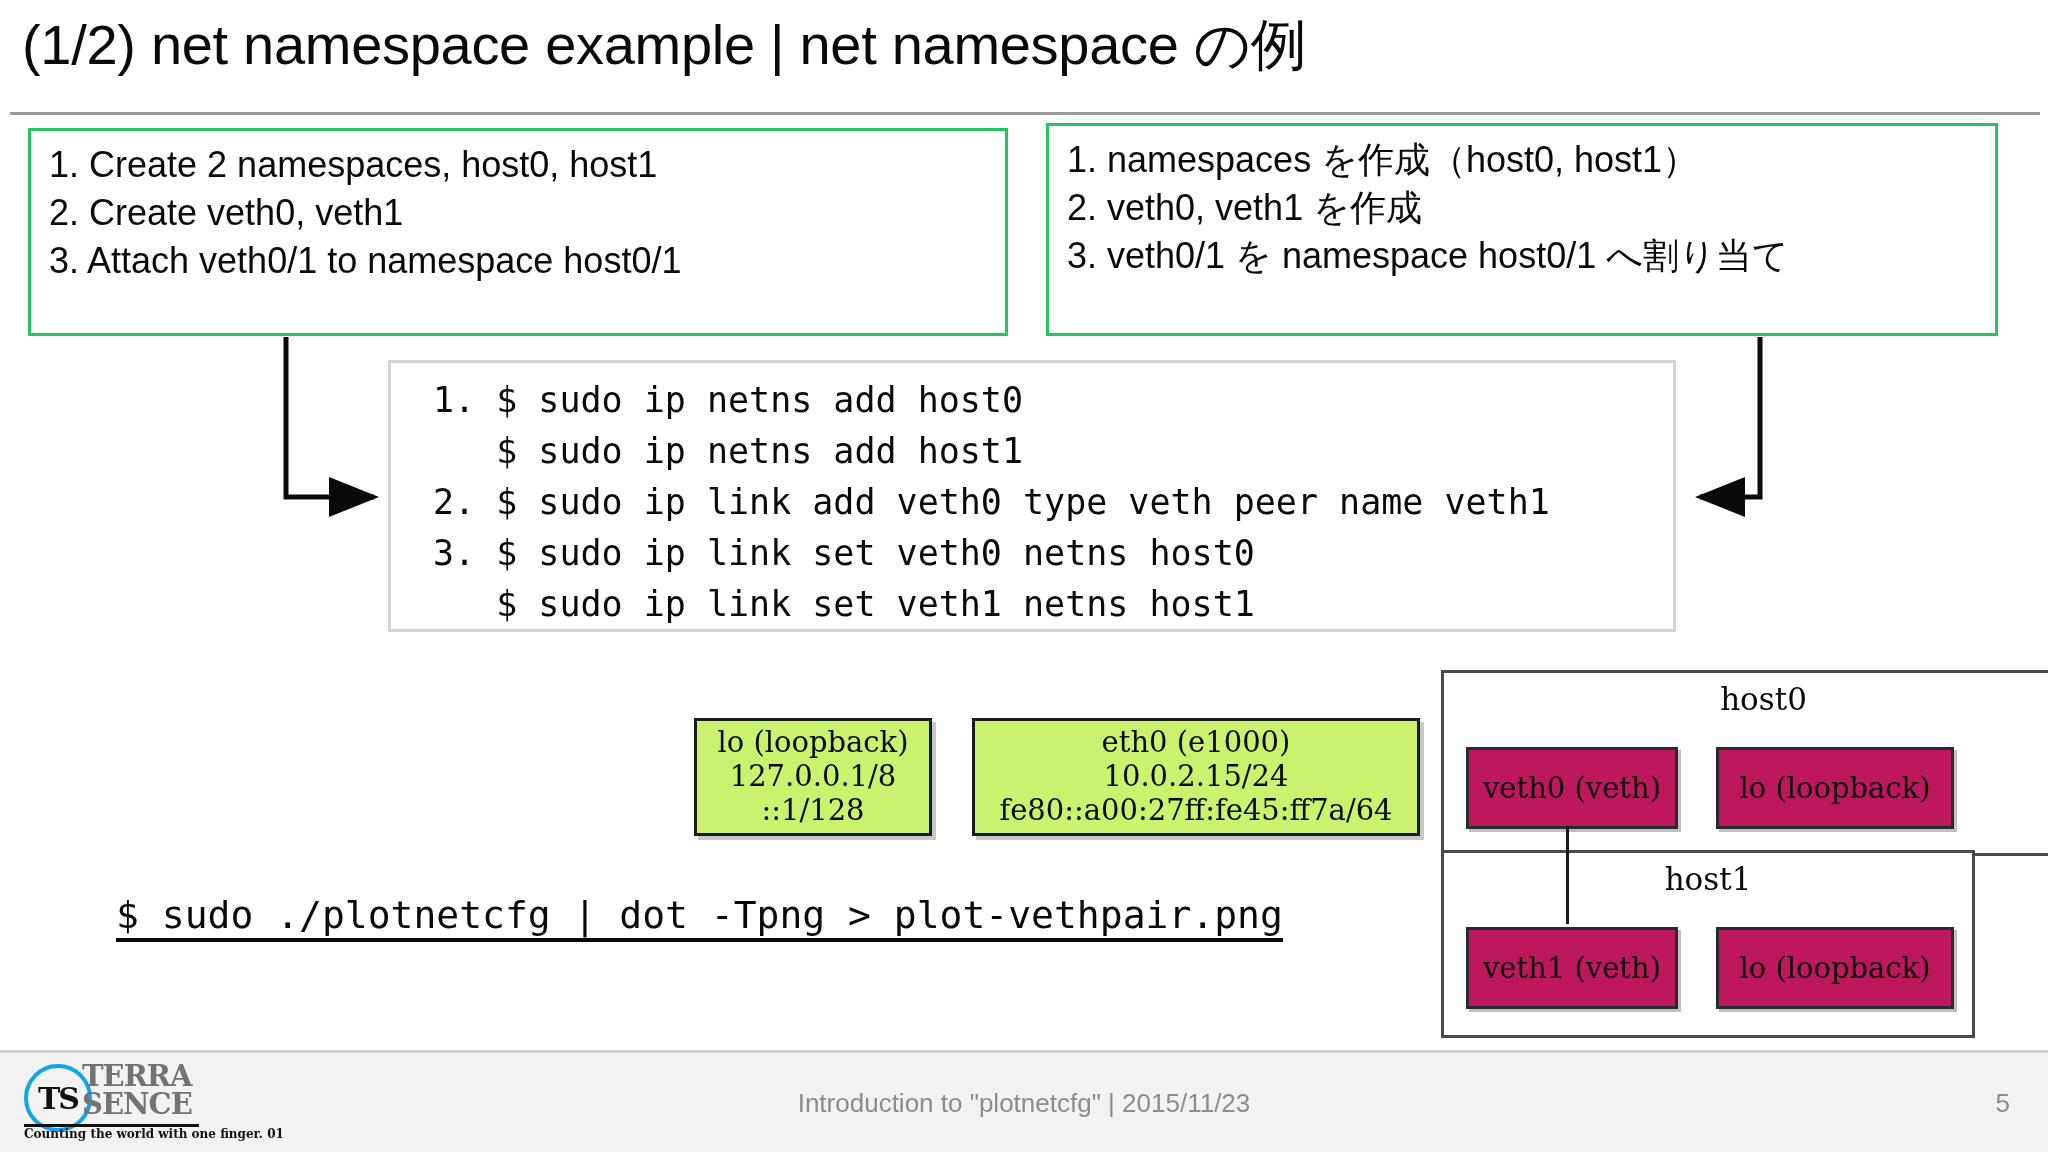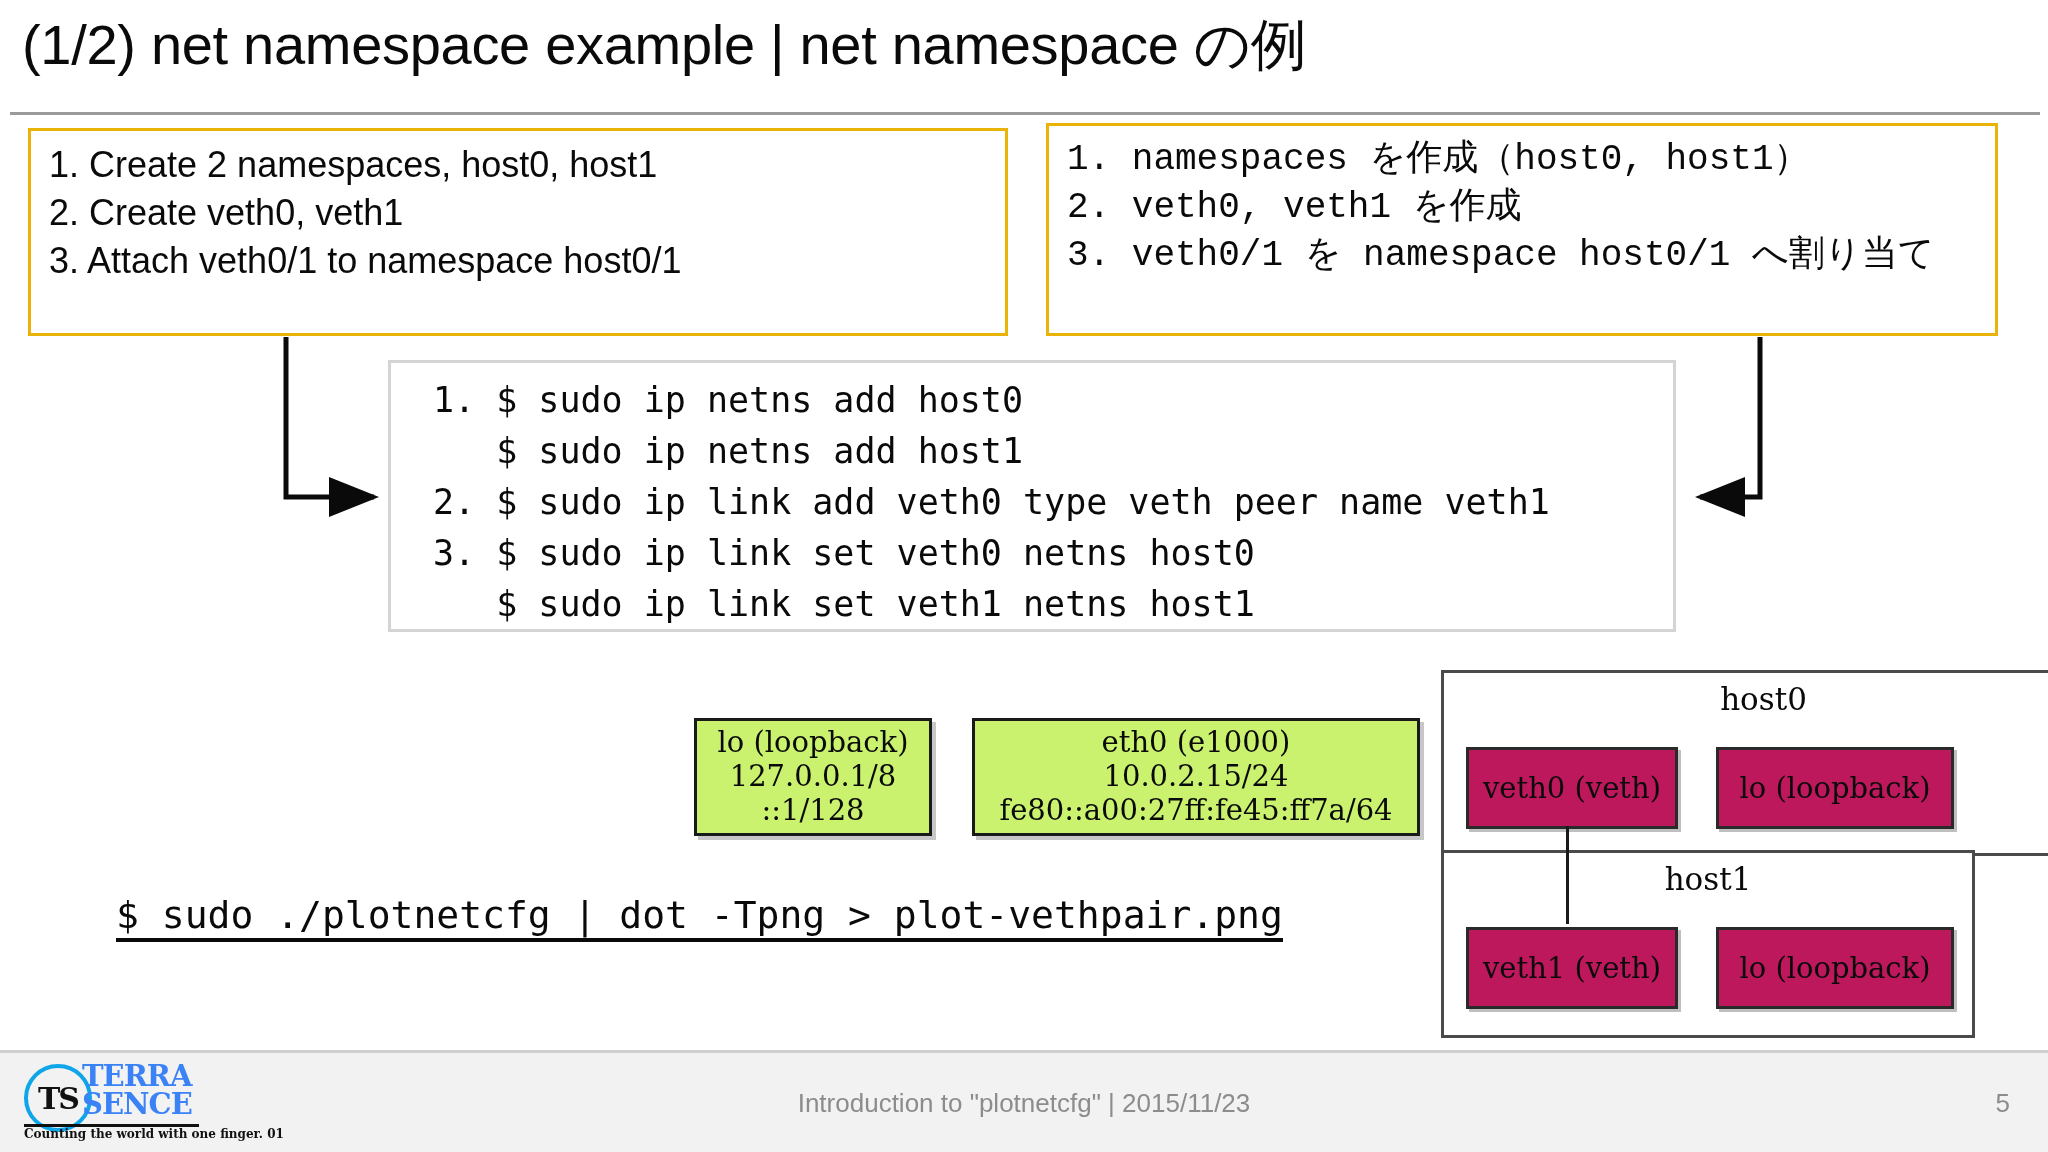--- a/index.html
+++ b/index.html
@@ -34,32 +34,32 @@
     top: 112px;
     width: 2030px;
     height: 3px;
     background: #9a9a9a;
   }
 
   
   .bullet-box {
     position: absolute;
     box-sizing: border-box;
-    border: 3px solid #eab308;
+    border: 3px solid #22c55e;
     background: #ffffff;
     padding: 10px 18px 12px 18px;
   }
   .bullet-box .line {
     font-size: 36px;
     line-height: 1.34;
     white-space: nowrap;
     color: #0a0a0a;
   }
   #bullets-en { left: 28px;  top: 128px; width: 980px; height: 208px; }
-  #bullets-ja { left: 1046px; top: 123px; width: 952px; height: 213px; font-family: Liberation Mono, monospace; }
+  #bullets-ja { left: 1046px; top: 123px; width: 952px; height: 213px; }
   #bullets-ja .line { letter-spacing: 0px; }
 
   
   .code-box {
     position: absolute;
     left: 388px;
     top: 360px;
     width: 1288px;
     height: 272px;
     box-sizing: border-box;
@@ -219,21 +219,21 @@
     letter-spacing: -2px;
   }
   .logo-word {
     position: absolute;
     left: 60px;
     top: 2px;
     font-family: "DejaVu Serif", "Liberation Serif", serif;
     font-weight: bold;
     font-size: 29px;
     line-height: 0.98;
-    color: #3b82f6;
+    color: #737373;
     letter-spacing: -1px;
   }
   .logo-rule {
     position: absolute;
     left: 2px;
     top: 64px;
     width: 175px;
     height: 3px;
     background: #111;
   }

